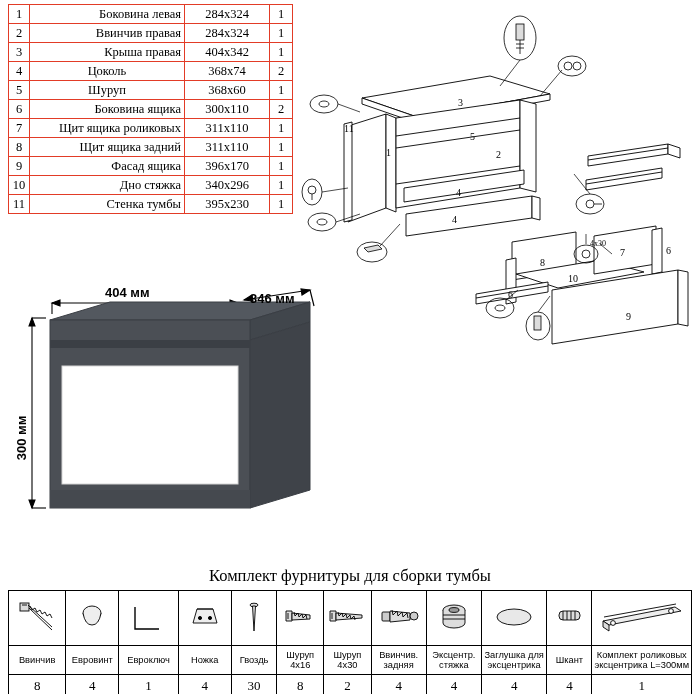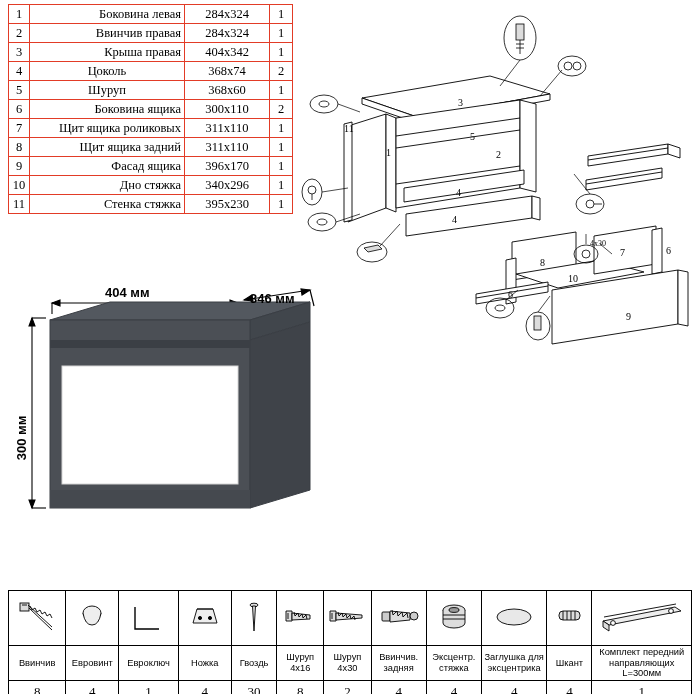--- a/index.html
+++ b/index.html
@@ -131,21 +131,21 @@
         <td class="pt-qty">1</td>
       </tr>
       <tr>
         <td class="pt-num">10</td>
         <td class="pt-name">Дно стяжка</td>
         <td class="pt-size">340х296</td>
         <td class="pt-qty">1</td>
       </tr>
       <tr>
         <td class="pt-num">11</td>
-        <td class="pt-name">Стенка стяжка</td>
+        <td class="pt-name">Стенка тумбы</td>
         <td class="pt-size">395х230</td>
         <td class="pt-qty">1</td>
       </tr>
     </tbody>
   </table>
 
   <div class="exploded">
     <svg width="396" height="340" viewBox="0 0 396 340">
       <g fill="none" stroke="#000" stroke-width="0.9">
 
@@ -324,20 +324,21 @@
       </g>
 
       <g font-family="Liberation Sans, sans-serif" font-weight="bold" font-size="13" fill="#000">
         <text x="95" y="19">404 мм</text>
         <text x="240" y="25">346 мм</text>
         <text x="16" y="160" transform="rotate(-90 16,160)" text-anchor="middle">300 мм</text>
       </g>
     </svg>
   </div>
 
+  <div class="kit-title">Комплект фурнитуры для сборки тумбы</div>
 
   <table class="kit-table">
     <tbody>
       <tr class="kit-icon-row">
         <td class="c1">
           <svg class="kit-icon" width="46" height="42" viewBox="0 0 46 42">
               <g stroke="#000" stroke-width="0.9" fill="none">
             <rect x="6" y="6" width="9" height="8" fill="#ddd"></rect>
                 <line x1="8" y1="8" x2="13" y2="8"></line>
             <path d="M14,8 L38,30"></path>
@@ -455,21 +456,21 @@
         <td>Евровинт</td>
         <td>Евроключ</td>
         <td>Ножка</td>
         <td>Гвоздь</td>
         <td>Шуруп 4х16</td>
         <td>Шуруп 4х30</td>
         <td>Ввинчив. задняя</td>
         <td>Эксцентр. стяжка</td>
         <td>Заглушка для эксцентрика</td>
         <td>Шкант</td>
-        <td>Комплект передний направляющих L=300мм</td>
+        <td>Комплект роликовых эксцентрика L=300мм</td>
       </tr>
       <tr class="kit-qty-row">
         <td>8</td>
         <td>4</td>
         <td>1</td>
         <td>4</td>
         <td>30</td>
         <td>8</td>
         <td>2</td>
         <td>4</td>

